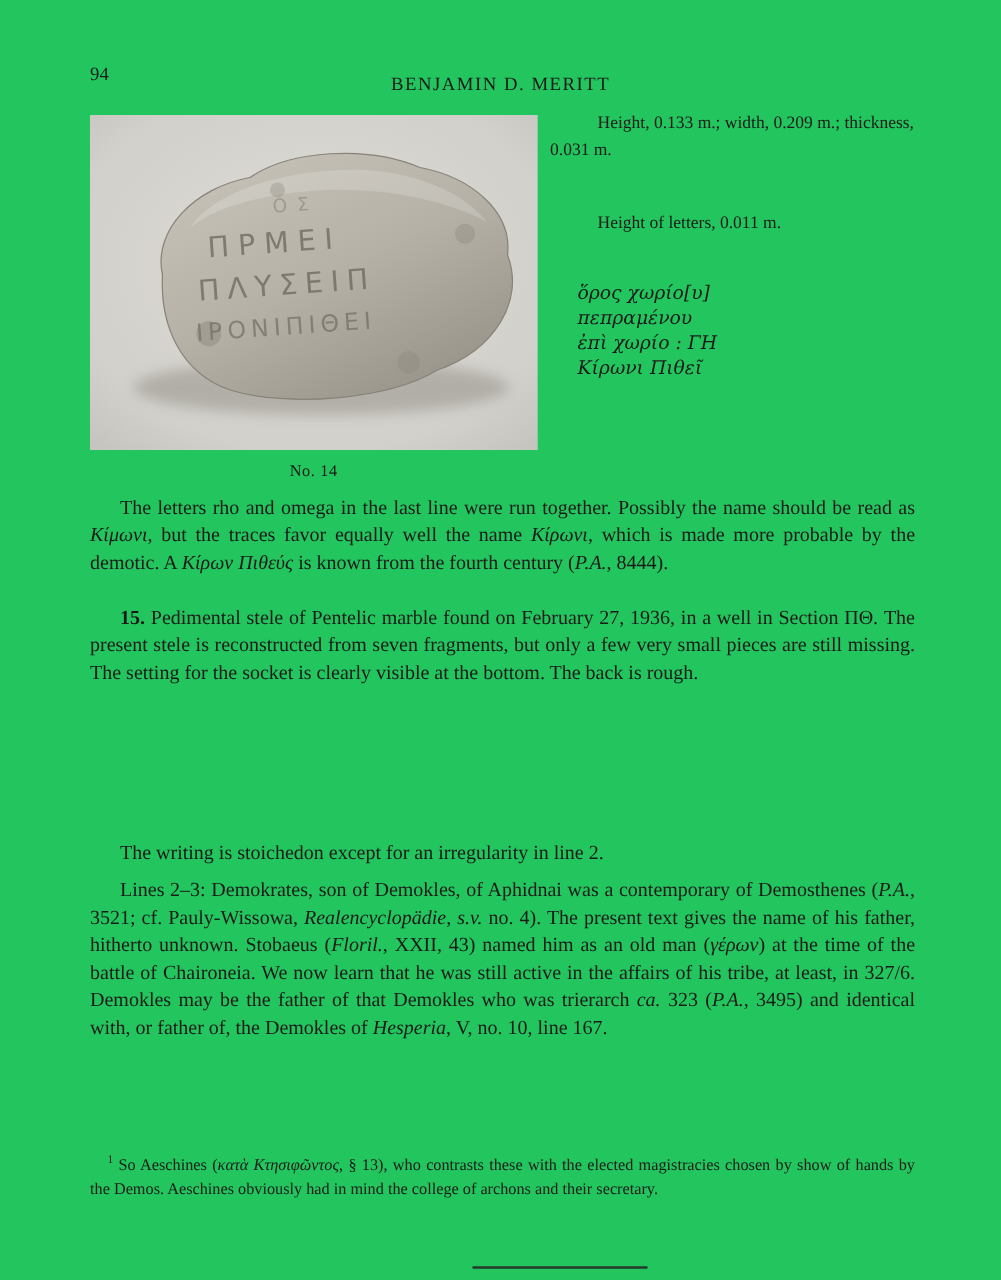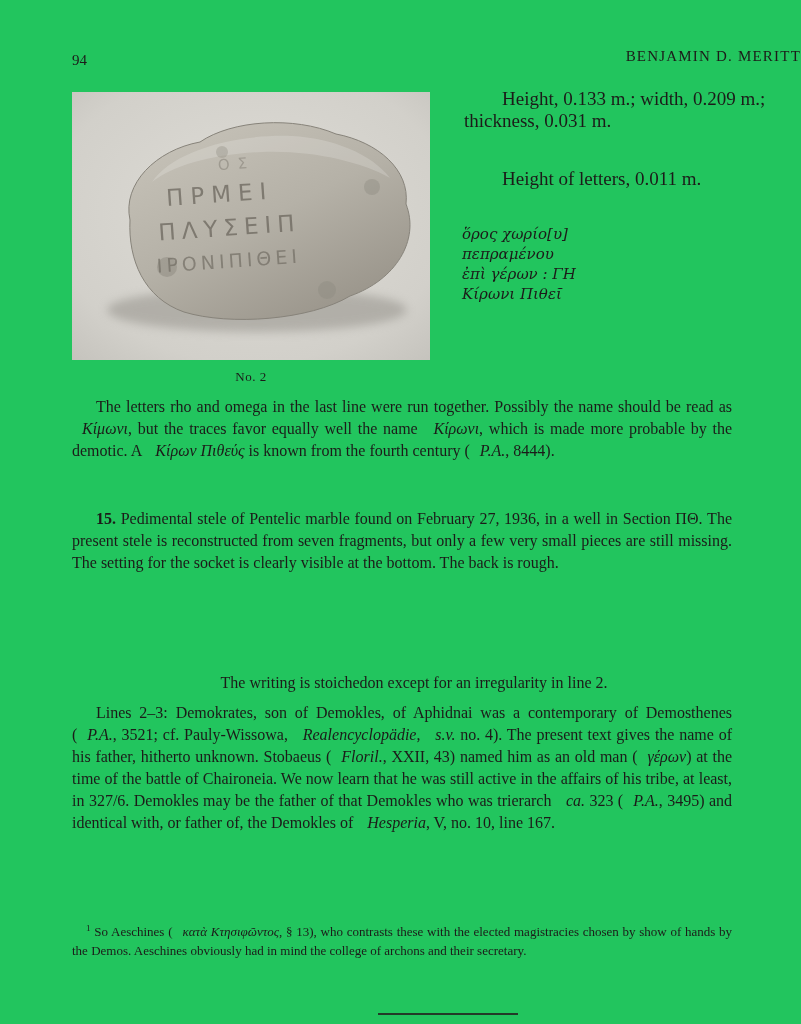--- a/index.html
+++ b/index.html
@@ -9,47 +9,47 @@
     font-family: "Liberation Serif", "DejaVu Serif", serif;
     color: #1c1b19;
   }
   .page {
     position: relative;
     width: 801px;
     height: 1024px;
     background: #22c55e;
     overflow: hidden;
   }
-  .it { font-style: italic; margin-left: 10px; }
+  .it { font-style: italic; }
   .bd { font-weight: bold; }
   sup { font-size: 70%; line-height: 0; }
 
   .page-number {
     position: absolute; left: 72px; top: 52px;
     font-size: 15px;
   }
   .running-head {
-    position: absolute; left: 0; top: 48px; width: 100%;
-    text-align: right; font-size: 15px; letter-spacing: 1.2px;
+    position: absolute; left: 0; top: 60px; width: 100%;
+    text-align: center; font-size: 15px; letter-spacing: 1.2px;
   }
 
   .photo {
     position: absolute; left: 72px; top: 92px;
     width: 358px; height: 268px;
     background: #d6d4ce;
   }
   .photo svg { display: block; }
   .figure-caption {
     position: absolute; left: 72px; top: 369px; width: 358px;
     text-align: center; font-size: 13px; letter-spacing: 0.5px;
   }
 
   .fig-details {
-    position: absolute; left: 456px; top: 88px; width: 312px;
-    font-size: 19px; line-height: 22px; font-family: Liberation Serif, serif;
+    position: absolute; left: 432px; top: 88px; width: 312px;
+    font-size: 14px; line-height: 22px; font-family: Liberation Serif, serif;
   }
   .fig-details p { margin-bottom: 5px; }
   .meas-first { padding-left: 8px; text-indent: 38px; }
   .meas-rest  { padding-left: 46px; margin-top: 36px; }
 
   .greek {
     position: absolute; left: 462px; top: 224px;
     font-style: italic; font-size: 15px; line-height: 20px;
     font-family: "DejaVu Serif", serif;
   }
@@ -111,40 +111,40 @@
       <circle cx="150" cy="60" r="6" fill="#8d897f" opacity="0.35"></circle>
       <circle cx="255" cy="198" r="9" fill="#8d897f" opacity="0.4"></circle>
       <g transform="rotate(-4 180 130)" fill="#6f6a61" opacity="0.78" font-family="DejaVu Sans, sans-serif">
         <text x="150" y="76" font-size="15" letter-spacing="8" opacity="0.5">ΟΣ</text>
         <text x="96" y="108" font-size="23" letter-spacing="7">ΠΡΜΕΙ</text>
         <text x="86" y="142" font-size="23" letter-spacing="6">ΠΛΥΣΕΙΠ</text>
         <text x="82" y="174" font-size="19" letter-spacing="4" opacity="0.85">ΙΡΟΝΙΠΙΘΕΙ</text>
       </g>
     </svg>
   </div>
-  <div class="figure-caption">No. 2</div>
+  <div class="figure-caption">No. 14</div>
 
   <div class="fig-details">
     <p class="meas-first">Height, 0.133 m.; width, 0.209 m.; thickness, 0.031 m.</p>
     <p class="meas-rest">Height of letters, 0.011 m.</p>
   </div>
 
   <div class="greek">
     <div>ὅρος χωρίο[υ]</div>
     <div>πεπραμένου</div>
-    <div>ἐπὶ γέρων : ΓΗ</div>
+    <div>ἐπὶ χωρίο : ΓΗ</div>
     <div>Κίρωνι Πιθεῖ</div>
   </div>
 
   <p class="body-text indent" style="top:396px"><span>The letters rho and omega in the last line were run together. Possibly the name should be read as </span><span class="it">Κίμωνι</span><span>, but the traces favor equally well the name </span><span class="it">Κίρωνι</span><span>, which is made more probable by the demotic. A </span><span class="it">Κίρων Πιθεύς</span><span> is known from the fourth century (</span><span class="it">P.A.</span><span>, 8444).</span></p>
 
-  <p class="body-text indent" style="top:508px"><span class="bd">15.</span><span> Pedimental stele of Pentelic marble found on February 27, 1936, in a well in Section ΠΘ. The present stele is reconstructed from seven fragments, but only a few very small pieces are still missing. The setting for the socket is clearly visible at the bottom. The back is rough.</span></p>
+  <p class="body-text indent" style="top:484px"><span class="bd">15.</span><span> Pedimental stele of Pentelic marble found on February 27, 1936, in a well in Section ΠΘ. The present stele is reconstructed from seven fragments, but only a few very small pieces are still missing. The setting for the socket is clearly visible at the bottom. The back is rough.</span></p>
 
 
-  <p class="body-text indent" style="top:672px; text-align:center;">The writing is stoichedon except for an irregularity in line 2.</p>
+  <p class="body-text indent" style="top:672px; text-align:left;">The writing is stoichedon except for an irregularity in line 2.</p>
 
   <p class="body-text indent" style="top:702px"><span>Lines 2–3: Demokrates, son of Demokles, of Aphidnai was a contemporary of Demosthenes (</span><span class="it">P.A.</span><span>, 3521; cf. Pauly-Wissowa, </span><span class="it">Realencyclopädie</span><span>, </span><span class="it">s.v.</span><span> no. 4). The present text gives the name of his father, hitherto unknown. Stobaeus (</span><span class="it">Floril.</span><span>, XXII, 43) named him as an old man (</span><span class="it">γέρων</span><span>) at the time of the battle of Chaironeia. We now learn that he was still active in the affairs of his tribe, at least, in 327/6. Demokles may be the father of that Demokles who was trierarch </span><span class="it">ca.</span><span> 323 (</span><span class="it">P.A.</span><span>, 3495) and identical with, or father of, the Demokles of </span><span class="it">Hesperia</span><span>, V, no. 10, line 167.</span></p>
 
 
   <div class="footnote"><sup>1</sup><span> So Aeschines (</span><span class="it">κατὰ Κτησιφῶντος</span><span>, § 13), who contrasts these with the elected magistracies chosen by show of hands by the Demos. Aeschines obviously had in mind the college of archons and their secretary.</span></div>
 
   <div class="scan-mark"></div>
 
 </div>
 

